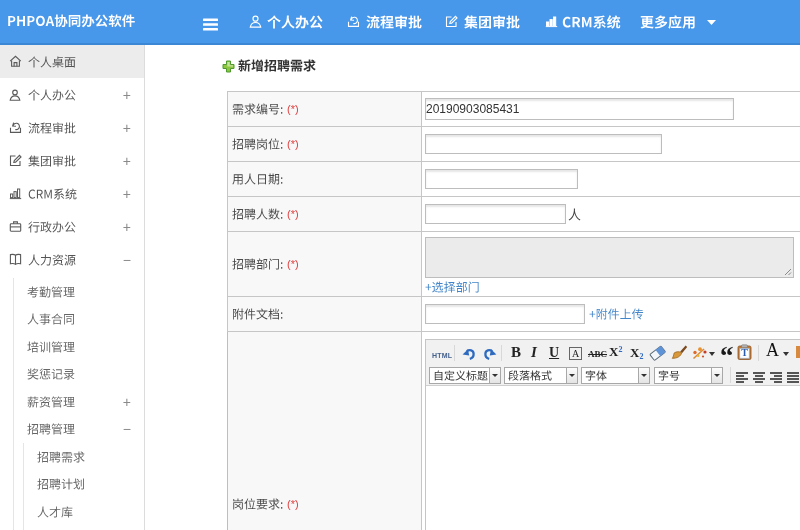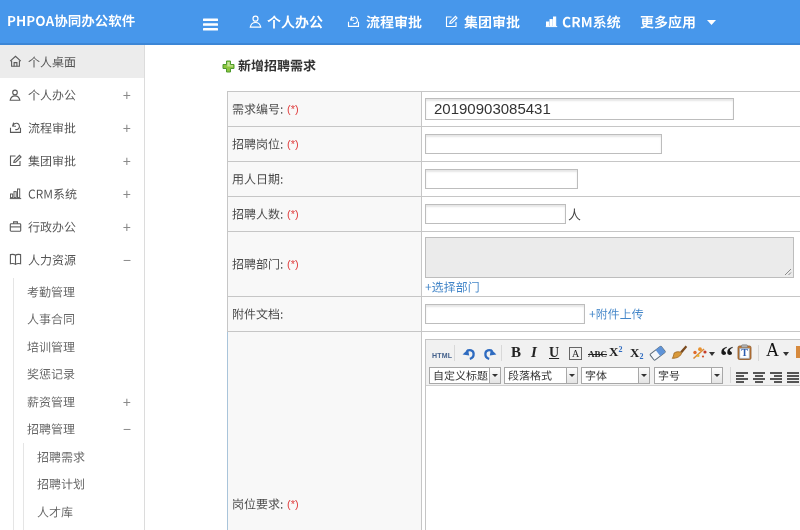--- a/index.html
+++ b/index.html
@@ -285,21 +285,21 @@
   </div>
 <div id="form">
 <div class="row" style="height:35px;">
       <div class="lab">
         <svg class="tx" width="52" height="12" viewBox="0 0 52 12">
           <path d="M2.3 3.7V4.3H4.9V3.7ZM2.1 5V5.6H4.9V5ZM7 5V5.6H10V5ZM7 3.7V4.3H9.7V3.7ZM0.9 2.4V4.7H1.7V3H5.5V5.9H6.4V3H10.3V4.7H11.1V2.4H6.4V1.7H10.4V1H1.6V1.7H5.5V2.4ZM1.7 7.9V11.5H2.6V8.6H4.3V11.4H5.2V8.6H7V11.4H7.8V8.6H9.7V10.6C9.7 10.7 9.7 10.8 9.5 10.8C9.4 10.8 9 10.8 8.5 10.8C8.6 11 8.8 11.3 8.8 11.5C9.5 11.5 9.9 11.5 10.2 11.4C10.5 11.3 10.6 11 10.6 10.6V7.9H6L6.4 7H11.3V6.3H0.8V7H5.4C5.4 7.3 5.3 7.6 5.2 7.9Z M13.4 4.5C14.2 5.2 15 6.2 15.4 6.9L16.1 6.3C15.7 5.7 14.8 4.7 14.1 4.1ZM12.5 9.5 13.1 10.3C14.3 9.6 16 8.6 17.5 7.7V10.3C17.5 10.5 17.4 10.6 17.2 10.6C17 10.6 16.2 10.6 15.4 10.6C15.5 10.9 15.6 11.3 15.7 11.5C16.8 11.5 17.5 11.5 17.9 11.4C18.3 11.2 18.4 10.9 18.4 10.3V5.5C19.5 7.7 21 9.6 22.9 10.5C23.1 10.3 23.4 9.9 23.6 9.7C22.3 9.2 21.2 8.2 20.2 7C21 6.3 22 5.3 22.8 4.5L22 3.9C21.4 4.7 20.5 5.6 19.8 6.3C19.2 5.4 18.8 4.5 18.4 3.5V3.4H23.3V2.5H21.8L22.3 1.9C21.8 1.5 20.8 0.9 20.1 0.6L19.5 1.1C20.3 1.5 21.2 2.1 21.7 2.5H18.4V0.5H17.5V2.5H12.8V3.4H17.5V6.7C15.7 7.8 13.7 8.9 12.5 9.5Z M24.5 9.9 24.7 10.7C25.7 10.3 26.9 9.8 28.2 9.3L28 8.6C26.7 9.1 25.4 9.6 24.5 9.9ZM24.7 5.5C24.9 5.4 25.2 5.3 26.5 5.2C26 5.9 25.6 6.5 25.4 6.8C25 7.2 24.8 7.5 24.5 7.6C24.6 7.8 24.8 8.2 24.8 8.4C25 8.2 25.4 8.1 28.1 7.5C28 7.3 28 7 28 6.8L26 7.2C26.9 6.1 27.7 4.7 28.4 3.4L27.6 3C27.4 3.4 27.2 3.9 26.9 4.4L25.6 4.5C26.3 3.4 27 2.1 27.4 0.8L26.6 0.5C26.1 1.9 25.3 3.5 25.1 3.9C24.9 4.3 24.7 4.6 24.5 4.7C24.6 4.9 24.7 5.3 24.7 5.5ZM31.5 6.4V8.1H30.5V6.4ZM32.1 6.4H33V8.1H32.1ZM29.8 5.6V11.4H30.5V8.8H31.5V11.1H32.1V8.8H33V11.1H33.6V8.8H34.5V10.6C34.5 10.7 34.4 10.8 34.3 10.8C34.2 10.8 34 10.8 33.8 10.8C33.9 10.9 33.9 11.2 34 11.4C34.4 11.4 34.7 11.4 34.9 11.3C35.1 11.2 35.2 11 35.2 10.7V5.6L34.5 5.6ZM33.6 6.4H34.5V8.1H33.6ZM31.3 0.6C31.5 1 31.6 1.4 31.8 1.8H29V4.4C29 6.2 28.9 8.9 27.8 10.8C27.9 10.9 28.3 11.2 28.5 11.3C29.6 9.4 29.8 6.5 29.8 4.6H35V1.8H32.7C32.6 1.4 32.4 0.8 32.1 0.4ZM29.8 2.5H34.2V3.8H29.8Z M39.1 1.8H44.8V3.4H39.1ZM38.2 1V4.2H45.8V1ZM36.8 5.3V6.1H39.2C39 6.9 38.7 7.7 38.4 8.3H44.7C44.5 9.7 44.3 10.3 44 10.6C43.8 10.7 43.7 10.7 43.4 10.7C43 10.7 42.2 10.7 41.3 10.6C41.5 10.8 41.6 11.2 41.6 11.4C42.5 11.5 43.3 11.5 43.7 11.5C44.1 11.5 44.4 11.4 44.7 11.2C45.2 10.8 45.5 9.9 45.7 7.9C45.8 7.7 45.8 7.5 45.8 7.5H39.8L40.2 6.1H47.2V5.3Z M49.7 5.9C50.1 5.9 50.5 5.5 50.5 5C50.5 4.5 50.1 4.2 49.7 4.2C49.2 4.2 48.9 4.5 48.9 5C48.9 5.5 49.2 5.9 49.7 5.9ZM49.7 10.7C50.1 10.7 50.5 10.4 50.5 9.9C50.5 9.4 50.1 9 49.7 9C49.2 9 48.9 9.4 48.9 9.9C48.9 10.4 49.2 10.7 49.7 10.7Z" fill="#4a4a4a"></path>
         </svg>
         <span class="red">(*)</span>
       </div>
       <div class="val">
-        <div class="inp" style="width:309px;height:22px;font-size:15px;color:#333;line-height:20px;padding-left:8px;font-family:'Liberation Sans',sans-serif;">20190903085431</div>
+        <div class="inp" style="width:309px;height:22px;font-size:12px;color:#333;line-height:20px;padding-left:0;font-family:'Liberation Sans',sans-serif;">20190903085431</div>
       </div>
     </div>
 <div class="row" style="height:35px;">
       <div class="lab">
         <svg class="tx" width="52" height="12" viewBox="0 0 52 12">
           <path d="M2 0.5V2.9H0.5V3.7H2V6.4C1.4 6.6 0.8 6.7 0.3 6.9L0.6 7.7L2 7.3V10.4C2 10.6 1.9 10.7 1.8 10.7C1.6 10.7 1.2 10.7 0.7 10.6C0.8 10.9 0.9 11.3 0.9 11.5C1.7 11.5 2.2 11.5 2.4 11.3C2.8 11.2 2.9 10.9 2.9 10.4V7L4.3 6.5L4.2 5.7L2.9 6.1V3.7H4.3V2.9H2.9V0.5ZM5.1 6.6V11.5H5.9V10.9H10V11.5H10.9V6.6ZM5.9 10.1V7.4H10V10.1ZM4.7 1.1V1.9H6.7C6.5 3.4 6 4.7 4.3 5.4C4.5 5.6 4.8 5.9 4.9 6.1C6.8 5.3 7.4 3.7 7.6 1.9H10.1C10 3.9 9.9 4.7 9.7 4.9C9.6 5 9.5 5 9.3 5C9.1 5 8.6 5 8.1 5C8.2 5.2 8.3 5.6 8.4 5.8C8.9 5.8 9.4 5.8 9.7 5.8C10.1 5.8 10.3 5.7 10.5 5.5C10.8 5.1 10.9 4.1 11.1 1.5C11.1 1.3 11.1 1.1 11.1 1.1Z M12.4 9 12.6 9.8 15.7 9.1V11.5H16.5V9L17.2 8.8L17.1 8L16.5 8.1V1.8H17.2V1H12.6V1.8H13.3V8.8ZM14.1 1.8H15.7V3.5H14.1ZM16.8 6.3V7.1H18.5C18.3 7.7 18.1 8.4 17.9 8.9H22C21.8 9.9 21.7 10.4 21.5 10.5C21.4 10.6 21.3 10.6 21 10.6C20.8 10.6 20.2 10.6 19.5 10.6C19.7 10.8 19.8 11.1 19.8 11.4C20.4 11.4 21.1 11.4 21.4 11.4C21.7 11.4 22 11.3 22.2 11.1C22.5 10.8 22.7 10.1 22.9 8.5C22.9 8.4 22.9 8.2 22.9 8.2H19.1L19.4 7.1H23.5V6.3ZM14.1 4.2H15.7V6H14.1ZM14.1 6.7H15.7V8.3L14.1 8.7ZM18.2 3.9H19.8V4.8H18.2ZM20.6 3.9H22.1V4.8H20.6ZM18.2 2.3H19.8V3.2H18.2ZM20.6 2.3H22.1V3.2H20.6ZM19.8 0.5V1.6H17.4V5.5H23V1.6H20.6V0.5Z M25.3 0.9V3.2H34.7V0.9H33.7V2.4H30.4V0.5H29.5V2.4H26.2V0.9ZM25.3 4.2V11.5H26.2V5H33.9V10.4C33.9 10.6 33.8 10.6 33.6 10.7C33.4 10.7 32.6 10.7 31.8 10.6C31.9 10.9 32.1 11.2 32.1 11.5C33.1 11.5 33.8 11.5 34.2 11.3C34.6 11.2 34.8 10.9 34.8 10.4V4.2ZM26.9 6.3C27.7 6.7 28.7 7.3 29.6 7.9C28.6 8.6 27.6 9.2 26.6 9.6C26.8 9.8 27.1 10.1 27.2 10.3C28.3 9.8 29.3 9.2 30.3 8.4C31.1 9 31.8 9.6 32.4 10.1L33 9.5C32.5 9 31.7 8.4 30.9 7.8C31.6 7.2 32.3 6.5 32.8 5.7L31.9 5.4C31.5 6.1 30.9 6.8 30.2 7.4C29.3 6.8 28.3 6.2 27.5 5.7Z M40.4 2.7V3.5H47V2.7ZM41.2 4.5C41.6 6.1 41.9 8.3 42 9.6L42.9 9.3C42.8 8.1 42.4 6 42 4.3ZM42.8 0.6C43.1 1.2 43.3 2 43.4 2.5L44.3 2.3C44.2 1.8 43.9 1 43.7 0.4ZM39.9 10.2V11H47.5V10.2H45C45.4 8.5 45.9 6.2 46.2 4.3L45.3 4.2C45.1 6 44.6 8.5 44.1 10.2ZM39.4 0.5C38.8 2.4 37.6 4.2 36.5 5.3C36.6 5.5 36.9 6 37 6.2C37.4 5.8 37.8 5.3 38.2 4.8V11.5H39.1V3.3C39.5 2.5 39.9 1.7 40.3 0.8Z M49.7 5.9C50.1 5.9 50.5 5.5 50.5 5C50.5 4.5 50.1 4.2 49.7 4.2C49.2 4.2 48.9 4.5 48.9 5C48.9 5.5 49.2 5.9 49.7 5.9ZM49.7 10.7C50.1 10.7 50.5 10.4 50.5 9.9C50.5 9.4 50.1 9 49.7 9C49.2 9 48.9 9.4 48.9 9.9C48.9 10.4 49.2 10.7 49.7 10.7Z" fill="#4a4a4a"></path>
         </svg>
         <span class="red">(*)</span>
       </div>
       <div class="val">

